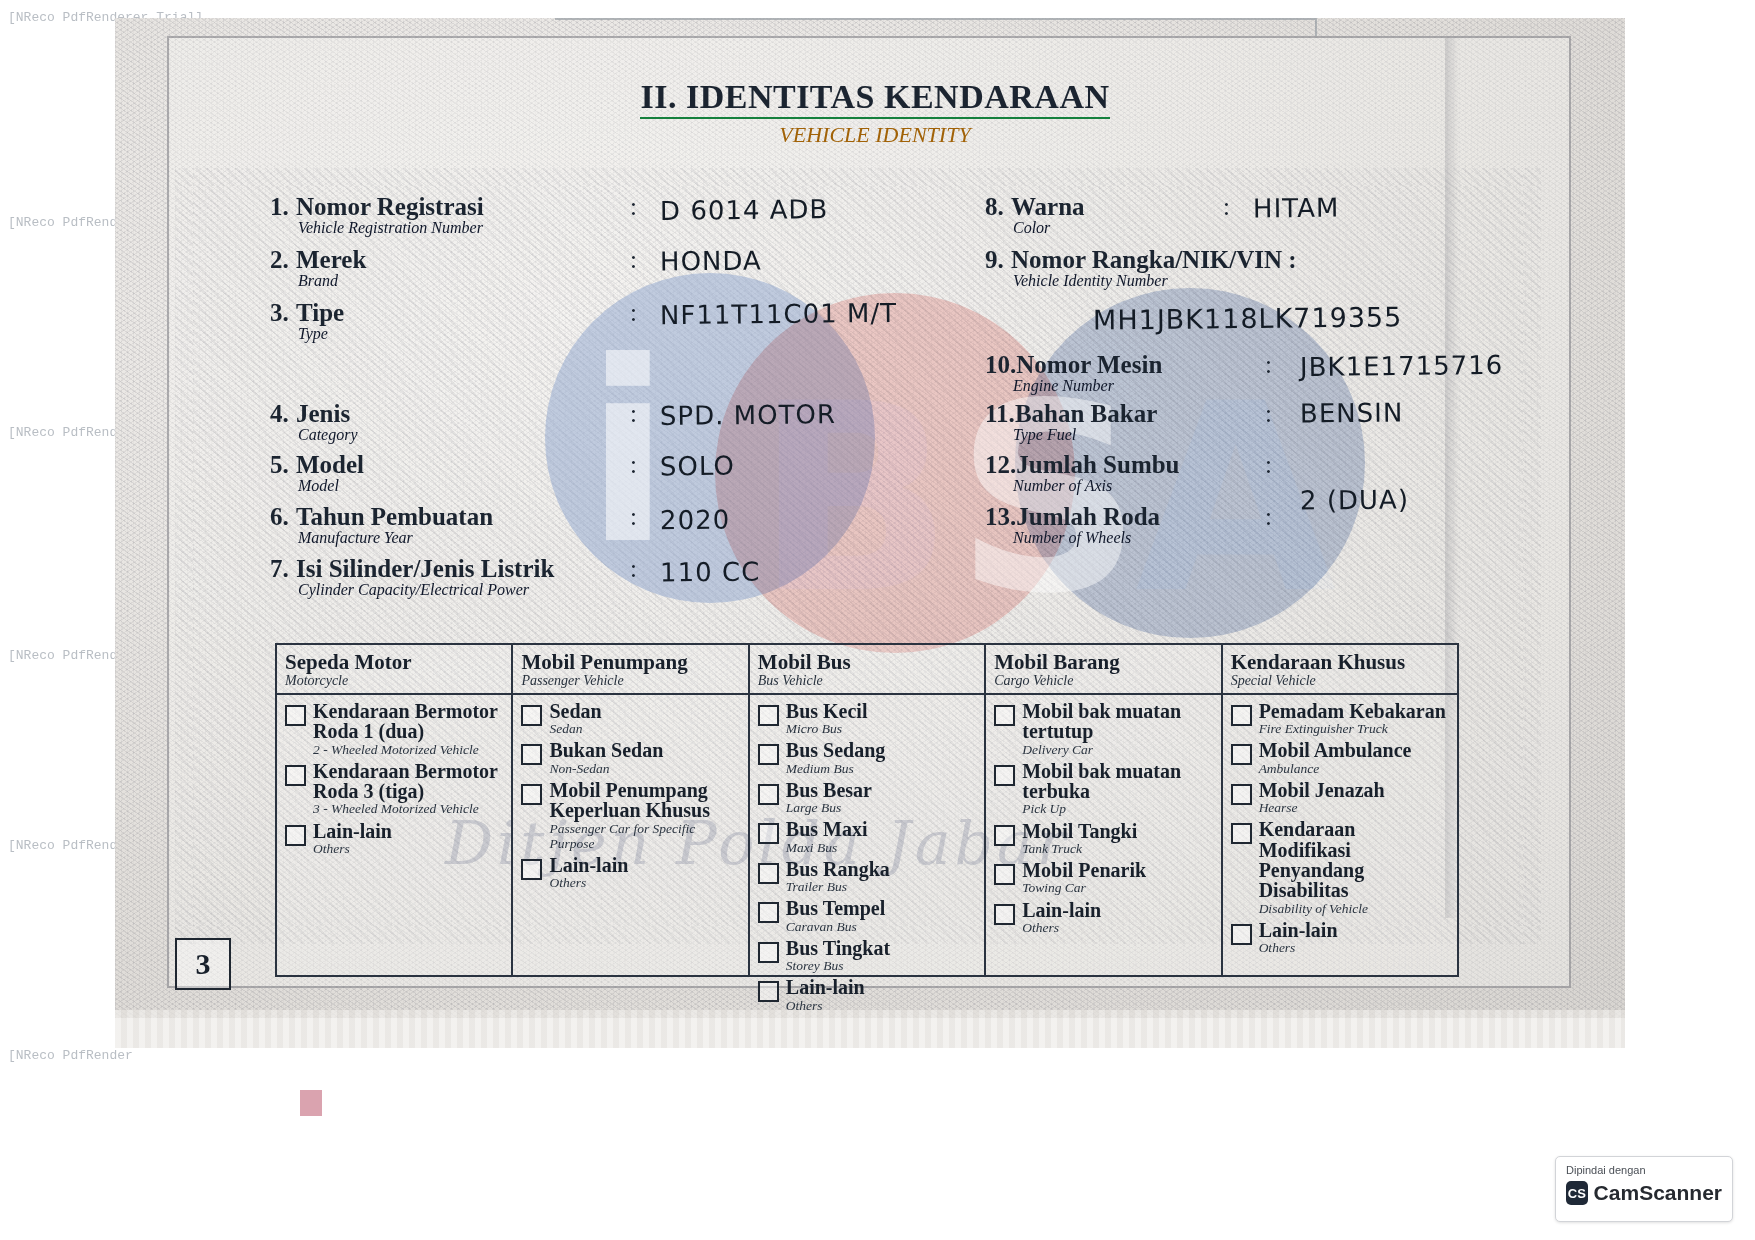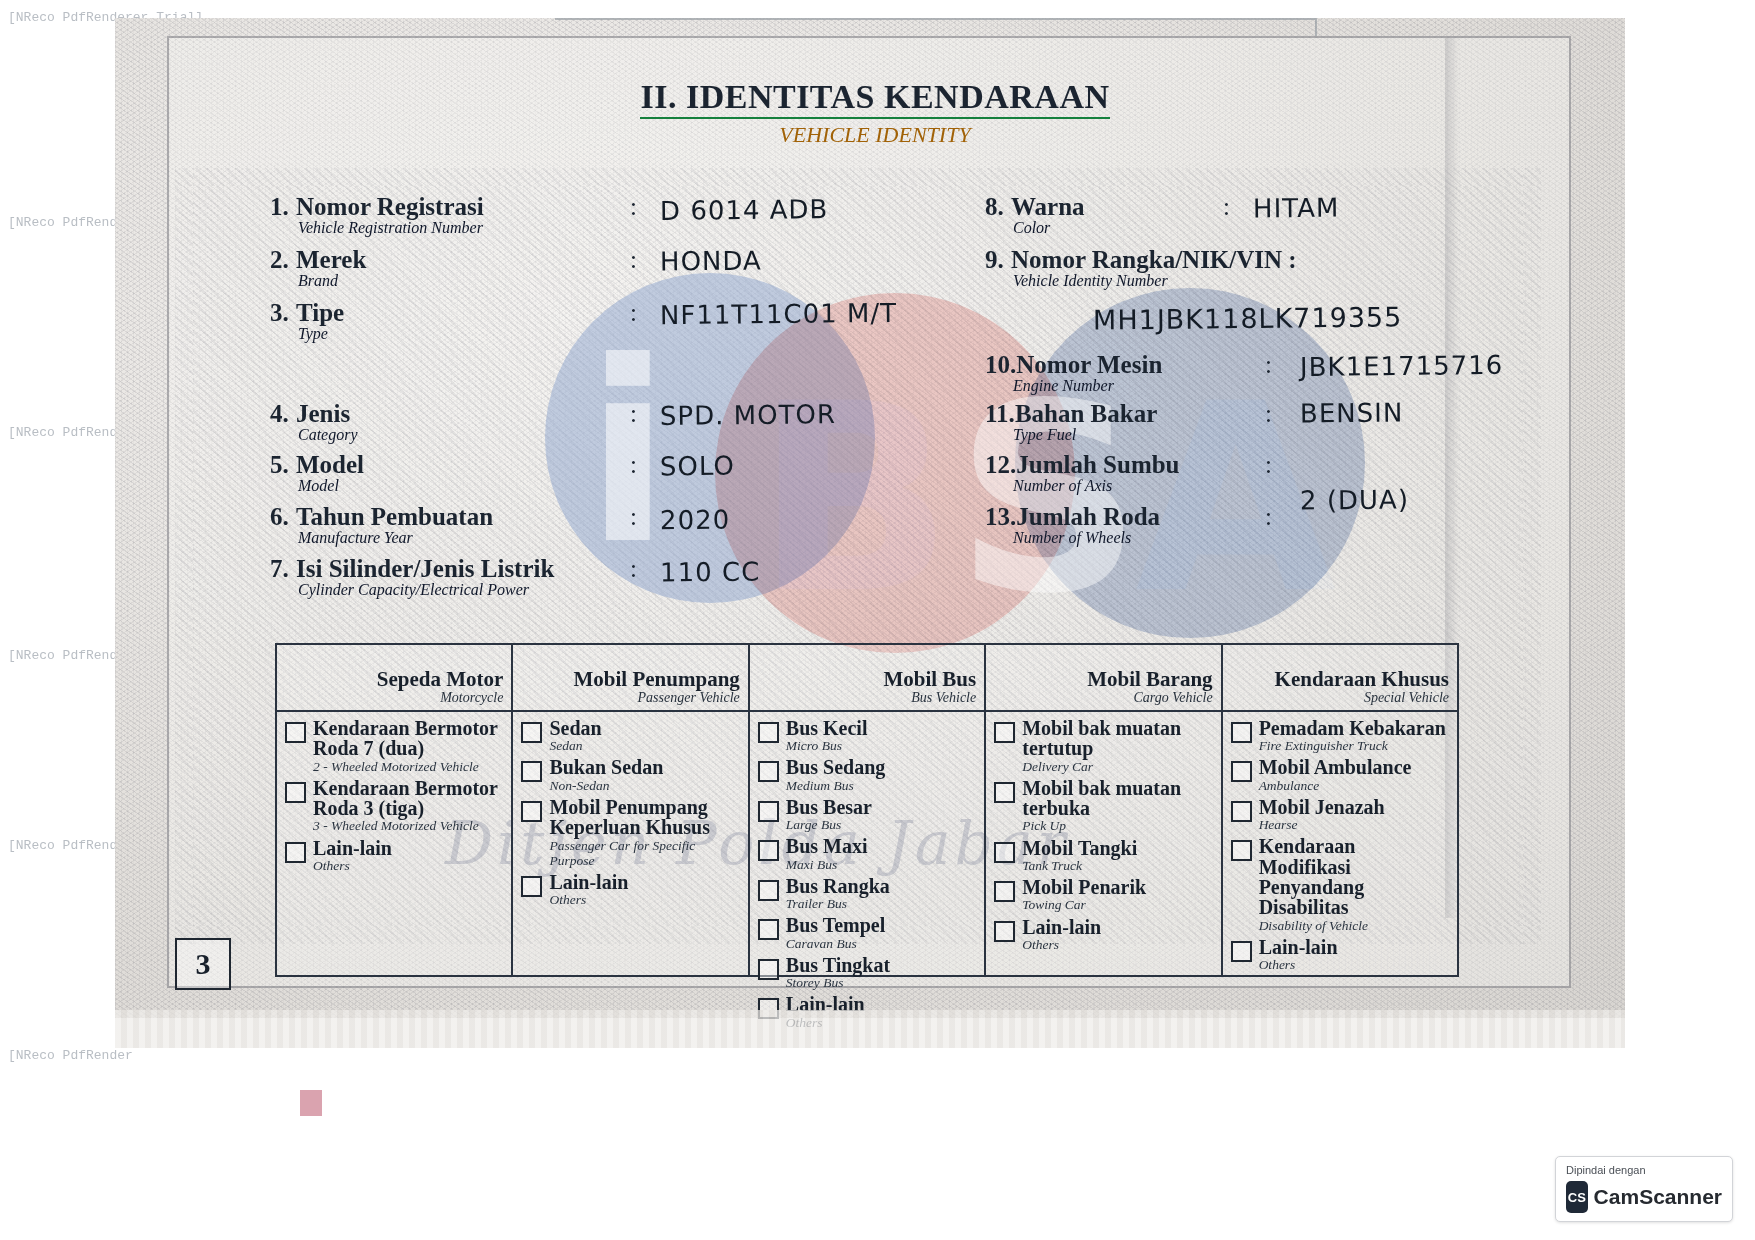--- a/index.html
+++ b/index.html
@@ -165,26 +165,25 @@
     background:rgba(255,255,255,.12);
   }
   .tcol{
     flex:1;
     border-right:2px solid #2a3340;
     padding:6px 8px 0 8px;
     position:relative;
   }
   .tcol:last-child{border-right:none;}
   .thead{
-    text-align:right;
+    text-align:left;
     font-weight:bold;
     font-size:21px;
     color:#18202b;
     line-height:1.05;
-    margin-top:17px;
   }
   .thead .en{
     display:block;
     font-weight:normal;
     font-style:italic;
     font-size:14px;
     color:#27313d;
     margin-top:1px;
   }
   .hr{
@@ -260,21 +259,21 @@
     padding:7px 10px;
     box-sizing:border-box;
     font-family:"Liberation Sans", sans-serif;
   }
   .cam .t1{font-size:11px;color:#4a4f56;}
   .cam .t2{
     display:flex;align-items:center;gap:6px;margin-top:5px;
     font-size:21px;color:#262a30;font-weight:bold;
   }
   .cam .cs{
-    width:24px;height:32px;border-radius:5px;background:#1f2937;
+    width:24px;height:24px;border-radius:5px;background:#1f2937;
     color:#fff;font-size:13px;display:flex;align-items:center;justify-content:center;
     font-weight:bold;
   }
 </style>
 </head>
 <body>
 
 <div class="trial" style="left:8px;top:10px;">[NReco PdfRenderer Trial]</div>
 <div class="trial" style="left:8px;top:215px;">[NReco PdfRender</div>
 <div class="trial" style="left:8px;top:425px;">[NReco PdfRender</div>
@@ -407,21 +406,21 @@
   <div class="table">
 
     <div class="tcol">
       <div class="thead">
         <span>Sepeda Motor</span>
         <span class="en">Motorcycle</span>
       </div>
       <div class="hr"></div>
       <div class="opt">
         <div class="cbx"></div>
-        <div class="otxt"><span>Kendaraan Bermotor Roda 7 (dua)</span><span class="en">2 - Wheeled Motorized Vehicle</span></div>
+        <div class="otxt"><span>Kendaraan Bermotor Roda 1 (dua)</span><span class="en">2 - Wheeled Motorized Vehicle</span></div>
       </div>
       <div class="opt">
         <div class="cbx"></div>
         <div class="otxt"><span>Kendaraan Bermotor Roda 3 (tiga)</span><span class="en">3 - Wheeled Motorized Vehicle</span></div>
       </div>
       <div class="opt">
         <div class="cbx"></div>
         <div class="otxt"><span>Lain-lain</span><span class="en">Others</span></div>
       </div>
     </div>

